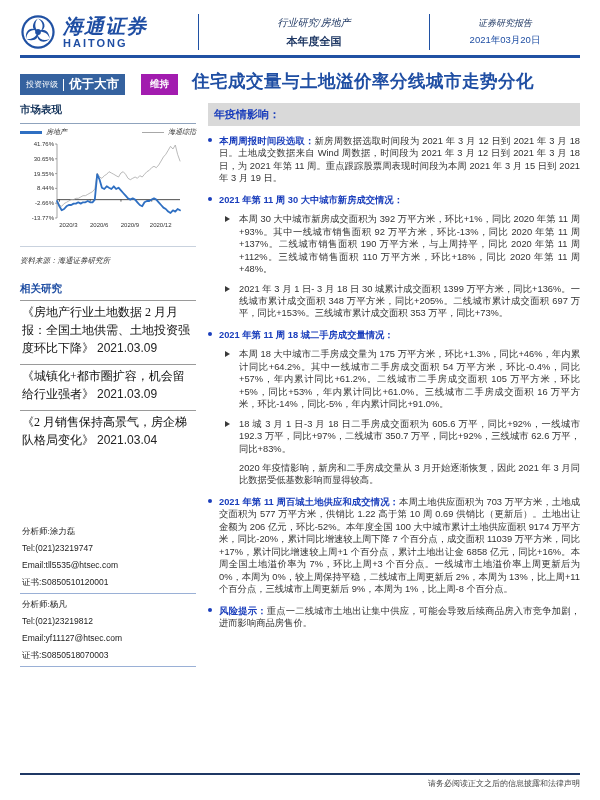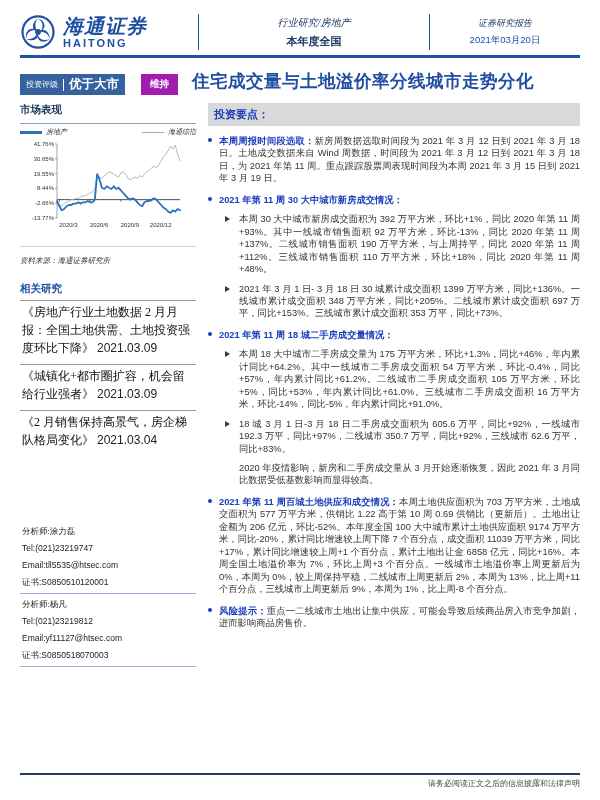--- a/index.html
+++ b/index.html
@@ -198,21 +198,21 @@
           <div class="an-block">
             <div class="an-name">分析师:杨凡</div>
             <div>Tel:(021)23219812</div>
             <div>Email:yf11127@htsec.com</div>
             <div>证书:S0850518070003</div>
           </div>
         </div>
       </div>
 
       <div class="main">
-        <div class="hl-bar">投资要点：</div>
+        <div class="hl-bar">年疫情影响：</div>
 
         <div class="sec">
           <p class="para hang"><span class="dot"></span><span class="blt-label">本周周报时间段选取：</span><span>新房周数据选取时间段为 2021 年 3 月 12 日到 2021 年 3 月 18 日。土地成交数据来自 Wind 周数据，时间段为 2021 年 3 月 12 日到 2021 年 3 月 18 日，为 2021 年第 11 周。重点跟踪股票周表现时间段为本周 2021 年 3 月 15 日到 2021 年 3 月 19 日。</span></p>
         </div>
 
         <div class="sec">
           <p class="para hang"><span class="dot"></span><span class="blt-label">2021 年第 11 周 30 大中城市新房成交情况：</span></p>
           <div class="sub">
             <span class="tri"></span>
             <p class="para">本周 30 大中城市新房成交面积为 392 万平方米，环比+1%，同比 2020 年第 11 周+93%。其中一线城市销售面积 92 万平方米，环比-13%，同比 2020 年第 11 周+137%。二线城市销售面积 190 万平方米，与上周持平，同比 2020 年第 11 周+112%。三线城市销售面积 110 万平方米，环比+18%，同比 2020 年第 11 周+48%。</p>

